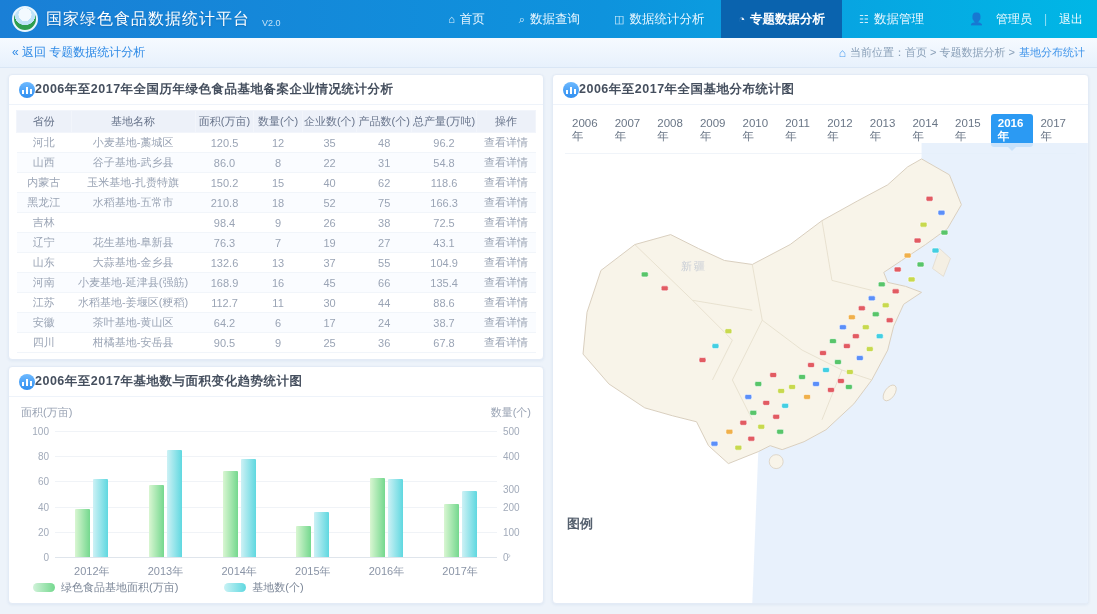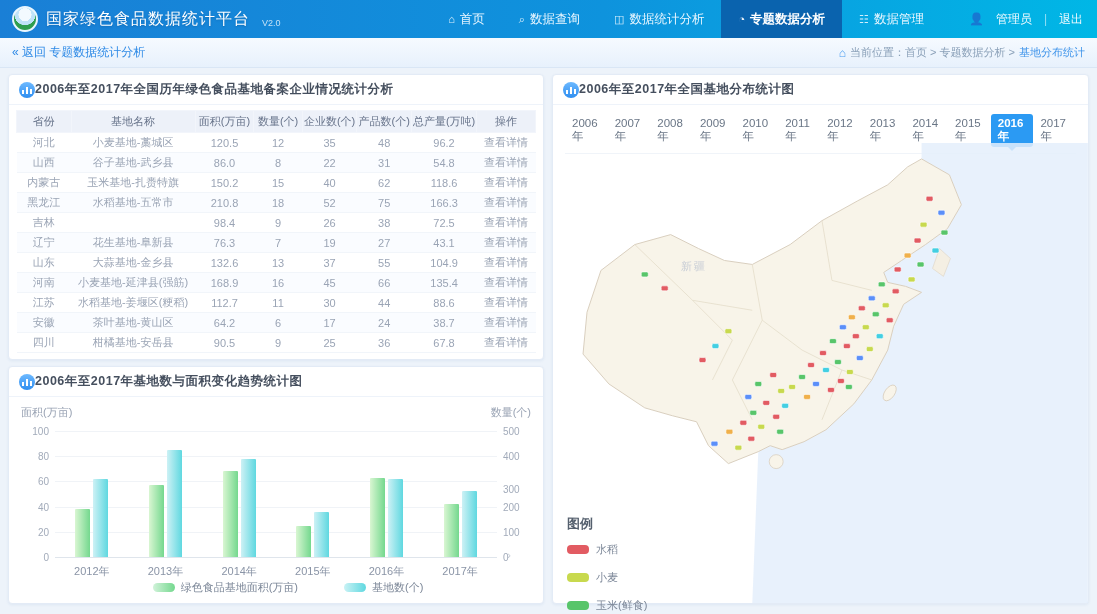--- a/index.html
+++ b/index.html
@@ -69,21 +69,21 @@
   .ytick { position:absolute; font-size:10px; color:#a2abba; transform:translateY(-50%); }
   .ytick.l { right:calc(100% + 6px); } .ytick.r { left:calc(100% + 6px); }
   .groups { position:absolute; left:0; right:0; top:0; bottom:0; display:flex; justify-content:space-around; align-items:flex-end; }
   .group { display:flex; align-items:flex-end; gap:3px; height:100%; position:relative; }
   .bar { width:15px; border-radius:1px 1px 0 0; }
   .bar.g { background:linear-gradient(90deg,#d9f6d2,#74d88e); }
   .bar.c { background:linear-gradient(90deg,#cdf1f5,#5fd8e0); }
   .xlabel { position:absolute; top:calc(100% + 7px); left:50%; transform:translateX(-50%);
     font-size:11px; color:#8a94a6; white-space:nowrap; }
   .xarrow { position:absolute; right:-14px; bottom:-4px; font-size:11px; color:#c3cad4; }
-  .chart-legend { position:absolute; left:0; right:0; bottom:8px; display:flex; justify-content:center; gap:46px;margin-left:24px; }
+  .chart-legend { position:absolute; left:0; right:0; bottom:8px; display:flex; gap:46px;margin-left:24px; }
   .cl-item { display:flex; align-items:center; gap:6px; font-size:11px; color:#7c8798; }
   .cl-pill { width:22px; height:9px; border-radius:5px; }
 
   
   .years { display:flex; justify-content:space-between; align-items:center; margin:9px 12px 0; padding-bottom:6px;
     border-bottom:1px solid #f0f4f9; }
   .year { font-size:11.5px; color:#6a7686; padding:3px 7px; border-radius:3px; cursor:pointer; position:relative; }
   .year.active { background:#2b9af3; color:#fff; font-weight:bold; }
   .year.active::after { content:""; position:absolute; left:50%; top:100%; transform:translateX(-50%);
     border:4px solid transparent; border-top-color:#2b9af3; }
@@ -462,29 +462,15 @@
           <rect x="88.5" y="131.5" width="7" height="5" rx="1.5" fill="#58c56a" stroke="#ffffff" stroke-width="0.6"></rect>
           <rect x="108.5" y="145.5" width="7" height="5" rx="1.5" fill="#e25b62" stroke="#ffffff" stroke-width="0.6"></rect>
           <rect x="172.5" y="188.5" width="7" height="5" rx="1.5" fill="#c8d94e" stroke="#ffffff" stroke-width="0.6"></rect>
           <rect x="159.5" y="203.5" width="7" height="5" rx="1.5" fill="#43cfe2" stroke="#ffffff" stroke-width="0.6"></rect>
           <rect x="146.5" y="217.5" width="7" height="5" rx="1.5" fill="#e25b62" stroke="#ffffff" stroke-width="0.6"></rect>
         </g>
     </svg>
     <span class="map-watermark">新疆</span>
     <div class="map-legend">
       <div class="ml-title">图例</div>
-      <div id="ml-items">
-          <div class="ml-item">
-            <span class="ml-pill" style="background: rgb(226, 91, 98);"></span>
-            <span class="ml-label">水稻</span>
-          </div>
-          <div class="ml-item">
-            <span class="ml-pill" style="background: rgb(200, 217, 78);"></span>
-            <span class="ml-label">小麦</span>
-          </div>
-          <div class="ml-item">
-            <span class="ml-pill" style="background: rgb(88, 197, 106);"></span>
-            <span class="ml-label">玉米(鲜食)</span>
-          </div>
-        </div>
     </div>
   </div>
 </div>
 
 </body></html>

